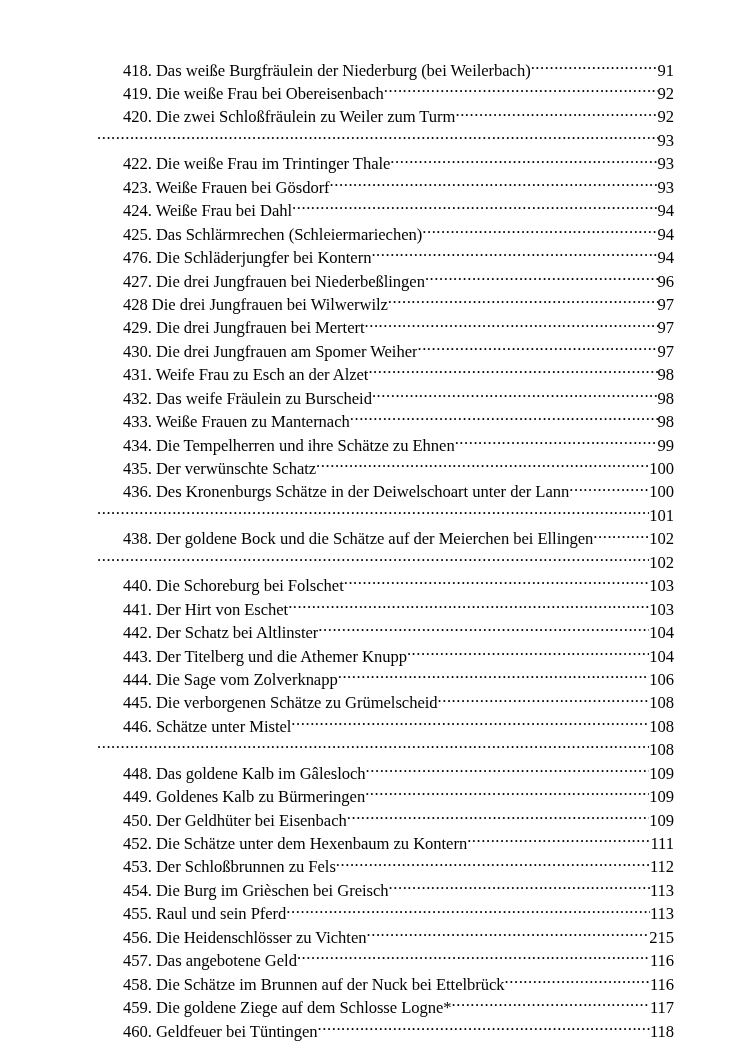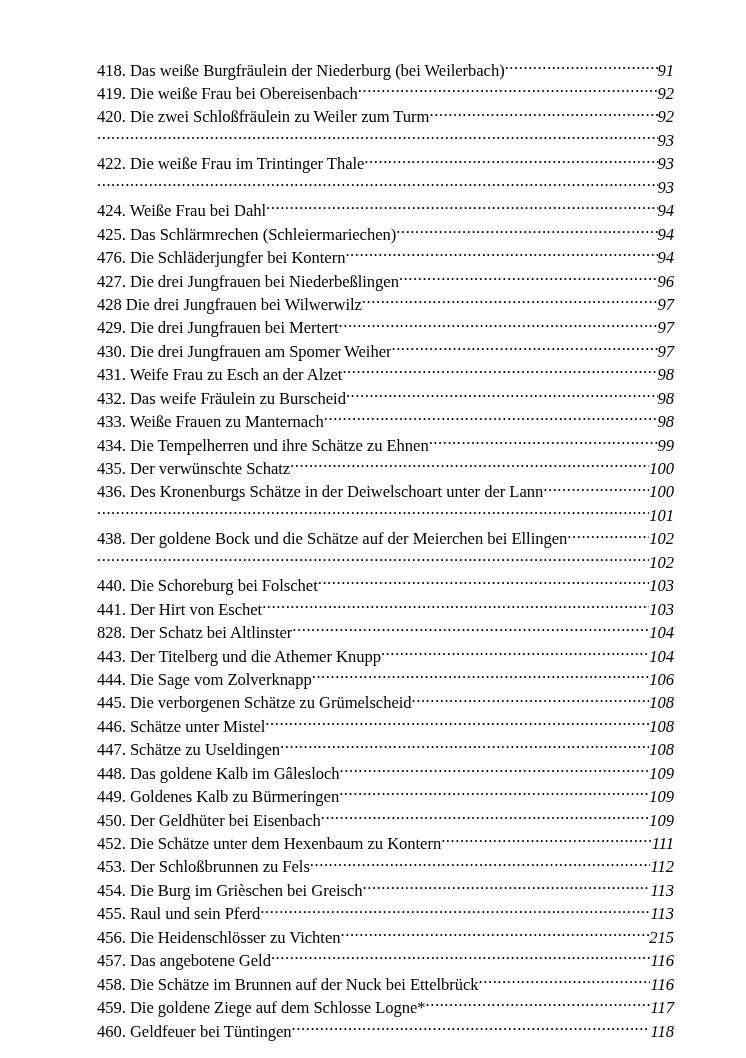--- a/index.html
+++ b/index.html
@@ -33,20 +33,21 @@
     width: 100%;
     font-size: 16.6px;
     line-height: 22.85px;
     white-space: nowrap;
     letter-spacing: -0.05px;
   }
   .entry-title {
     flex: 0 1 auto;
     overflow: hidden;
     text-overflow: clip;
+    margin-left: 26px;
   }
   .entry-leader {
     flex: 1 1 auto;
     overflow: hidden;
     min-width: 0;
     position: relative;
     height: 1em;
   }
   .entry-leader::after {
     content: "........................................................................................................................................................";
@@ -54,21 +55,20 @@
     position: absolute;
     left: 0;
     bottom: 0;
     white-space: nowrap;
     letter-spacing: 0.55px;
   }
   .entry-page {
     flex: 0 0 auto;
     text-align: right;
     padding-left: 0px;
-    font-style: italic;
   }
 </style>
 </head>
 <body>
 
 <div class="page">
   <div class="toc" id="toc-list">
       <div class="toc-entry">
         <span class="entry-title">418. Das weiße Burgfräulein der Niederburg (bei Weilerbach)</span>
         <span class="entry-leader"></span>
@@ -87,20 +87,21 @@
       <div class="toc-entry">
         <span class="entry-leader"></span>
         <span class="entry-page">93</span>
       </div>
       <div class="toc-entry">
         <span class="entry-title">422. Die weiße Frau im Trintinger Thale</span>
         <span class="entry-leader"></span>
         <span class="entry-page">93</span>
       </div>
       <div class="toc-entry">
+        <span class="entry-title">423. Weiße Frauen bei Gösdorf</span>
         <span class="entry-leader"></span>
         <span class="entry-page">93</span>
       </div>
       <div class="toc-entry">
         <span class="entry-title">424. Weiße Frau bei Dahl</span>
         <span class="entry-leader"></span>
         <span class="entry-page">94</span>
       </div>
       <div class="toc-entry">
         <span class="entry-title">425. Das Schlärmrechen (Schleiermariechen)</span>
@@ -179,21 +180,21 @@
         <span class="entry-title">440. Die Schoreburg bei Folschet</span>
         <span class="entry-leader"></span>
         <span class="entry-page">103</span>
       </div>
       <div class="toc-entry">
         <span class="entry-title">441. Der Hirt von Eschet</span>
         <span class="entry-leader"></span>
         <span class="entry-page">103</span>
       </div>
       <div class="toc-entry">
-        <span class="entry-title">828. Der Schatz bei Altlinster</span>
+        <span class="entry-title">442. Der Schatz bei Altlinster</span>
         <span class="entry-leader"></span>
         <span class="entry-page">104</span>
       </div>
       <div class="toc-entry">
         <span class="entry-title">443. Der Titelberg und die Athemer Knupp</span>
         <span class="entry-leader"></span>
         <span class="entry-page">104</span>
       </div>
       <div class="toc-entry">
         <span class="entry-title">444. Die Sage vom Zolverknapp</span>
@@ -204,21 +205,20 @@
         <span class="entry-title">445. Die verborgenen Schätze zu Grümelscheid</span>
         <span class="entry-leader"></span>
         <span class="entry-page">108</span>
       </div>
       <div class="toc-entry">
         <span class="entry-title">446. Schätze unter Mistel</span>
         <span class="entry-leader"></span>
         <span class="entry-page">108</span>
       </div>
       <div class="toc-entry">
-        <span class="entry-title">447. Schätze zu Useldingen</span>
         <span class="entry-leader"></span>
         <span class="entry-page">108</span>
       </div>
       <div class="toc-entry">
         <span class="entry-title">448. Das goldene Kalb im Gâlesloch</span>
         <span class="entry-leader"></span>
         <span class="entry-page">109</span>
       </div>
       <div class="toc-entry">
         <span class="entry-title">449. Goldenes Kalb zu Bürmeringen</span>

